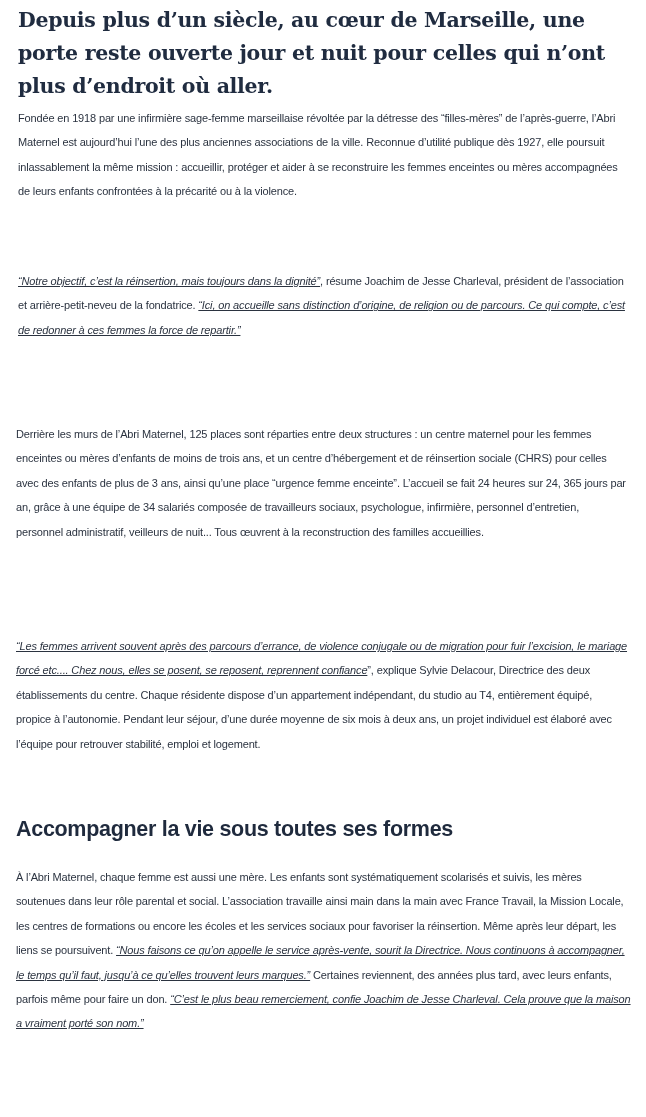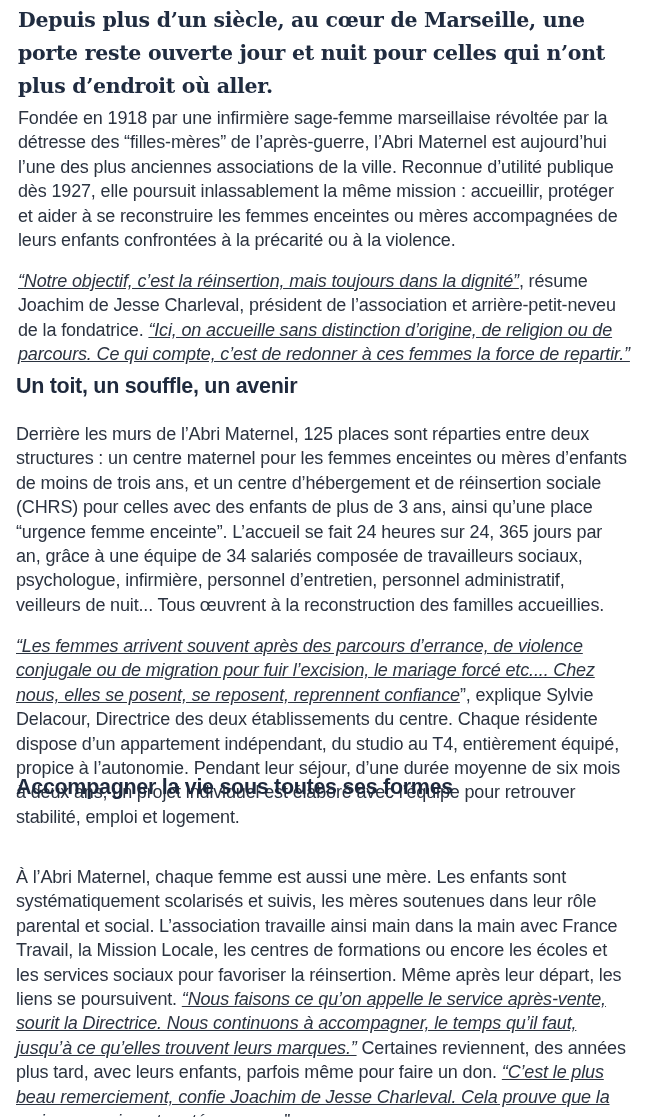--- a/index.html
+++ b/index.html
@@ -7,21 +7,21 @@
   .page { position: relative; width: 646px; height: 786px; }
   .lead {
     position: absolute; left: 18px; top: 4px; width: 620px;
     font-family: "DejaVu Serif", "Liberation Serif", serif;
     font-weight: bold; font-size: 20.5px; line-height: 33px;
     color: #202c40; margin: 0; letter-spacing: -0.3px;
   }
   .p {
     position: absolute; width: 612px;
     font-family: "Liberation Sans", "DejaVu Sans", sans-serif;
-    font-size: 18px; line-height: 24.4px; color: #2b3340; margin: 0;
+    font-size: 11px; line-height: 24.4px; color: #2b3340; margin: 0;
     letter-spacing: -0.15px;
   }
   .p i { font-style: italic; text-decoration: underline; }
   .h2 {
     position: absolute; left: 16px;
     font-family: "Liberation Sans", "DejaVu Sans", sans-serif;
     font-weight: bold; font-size: 21.5px; line-height: 28px;
     color: #1f2a3d; margin: 0; letter-spacing: -0.3px;
   }
 </style>
@@ -29,23 +29,22 @@
 <body>
 
 <div class="page">
 
   <h1 class="lead">Depuis plus d’un siècle, au cœur de Marseille, une porte reste ouverte jour et nuit pour celles qui n’ont plus d’endroit où aller.</h1>
 
   <p class="p" style="left:18px; top:106px;">Fondée en 1918 par une infirmière sage-femme marseillaise révoltée par la détresse des “filles-mères” de l’après-guerre, l’Abri Maternel est aujourd’hui l’une des plus anciennes associations de la ville. Reconnue d’utilité publique dès 1927, elle poursuit inlassablement la même mission : accueillir, protéger et aider à se reconstruire les femmes enceintes ou mères accompagnées de leurs enfants confrontées à la précarité ou à la violence.</p>
 
   <p class="p" style="left:18px; top:269px; width:615px;"><i>“Notre objectif, c’est la réinsertion, mais toujours dans la dignité”</i><span>, résume Joachim de Jesse Charleval, président de l’association et arrière-petit-neveu de la fondatrice. </span><i>“Ici, on accueille sans distinction d’origine, de religion ou de parcours. Ce qui compte, c’est de redonner à ces femmes la force de repartir.”</i></p>
 
-  <h2 class="h2" style="top:372px;">Un toit, un souffle, un avenir</h2>
 
   <p class="p" style="left:16px; top:422px;">Derrière les murs de l’Abri Maternel, 125 places sont réparties entre deux structures : un centre maternel pour les femmes enceintes ou mères d’enfants de moins de trois ans, et un centre d’hébergement et de réinsertion sociale (CHRS) pour celles avec des enfants de plus de 3 ans, ainsi qu’une place “urgence femme enceinte”. L’accueil se fait 24 heures sur 24, 365 jours par an, grâce à une équipe de 34 salariés composée de travailleurs sociaux, psychologue, infirmière, personnel d’entretien, personnel administratif, veilleurs de nuit... Tous œuvrent à la reconstruction des familles accueillies.</p>
 
   <p class="p" style="left:16px; top:634px;"><i>“Les femmes arrivent souvent après des parcours d’errance, de violence conjugale ou de migration pour fuir l’excision, le mariage forcé etc.... Chez nous, elles se posent, se reposent, reprennent confiance</i><span>”, explique Sylvie Delacour, Directrice des deux établissements du centre. Chaque résidente dispose d’un appartement indépendant, du studio au T4, entièrement équipé, propice à l’autonomie. Pendant leur séjour, d’une durée moyenne de six mois à deux ans, un projet individuel est élaboré avec l’équipe pour retrouver stabilité, emploi et logement.</span></p>
 
-  <h2 class="h2" style="top:773px;">Accompagner la vie sous toutes ses formes</h2>
+  <h2 class="h2" style="top:815px;">Accompagner la vie sous toutes ses formes</h2>
 
   <p class="p" style="left:16px; top:865px; width:615px;"><span>À l’Abri Maternel, chaque femme est aussi une mère. Les enfants sont systématiquement scolarisés et suivis, les mères soutenues dans leur rôle parental et social. L’association travaille ainsi main dans la main avec France Travail, la Mission Locale, les centres de formations ou encore les écoles et les services sociaux pour favoriser la réinsertion. Même après leur départ, les liens se poursuivent. </span><i>“Nous faisons ce qu’on appelle le service après-vente, sourit la Directrice. Nous continuons à accompagner, le temps qu’il faut, jusqu’à ce qu’elles trouvent leurs marques.”</i><span> Certaines reviennent, des années plus tard, avec leurs enfants, parfois même pour faire un don. </span><i>“C’est le plus beau remerciement, confie Joachim de Jesse Charleval. Cela prouve que la maison a vraiment porté son nom.”</i></p>
 
 </div>
 
 </body></html>

